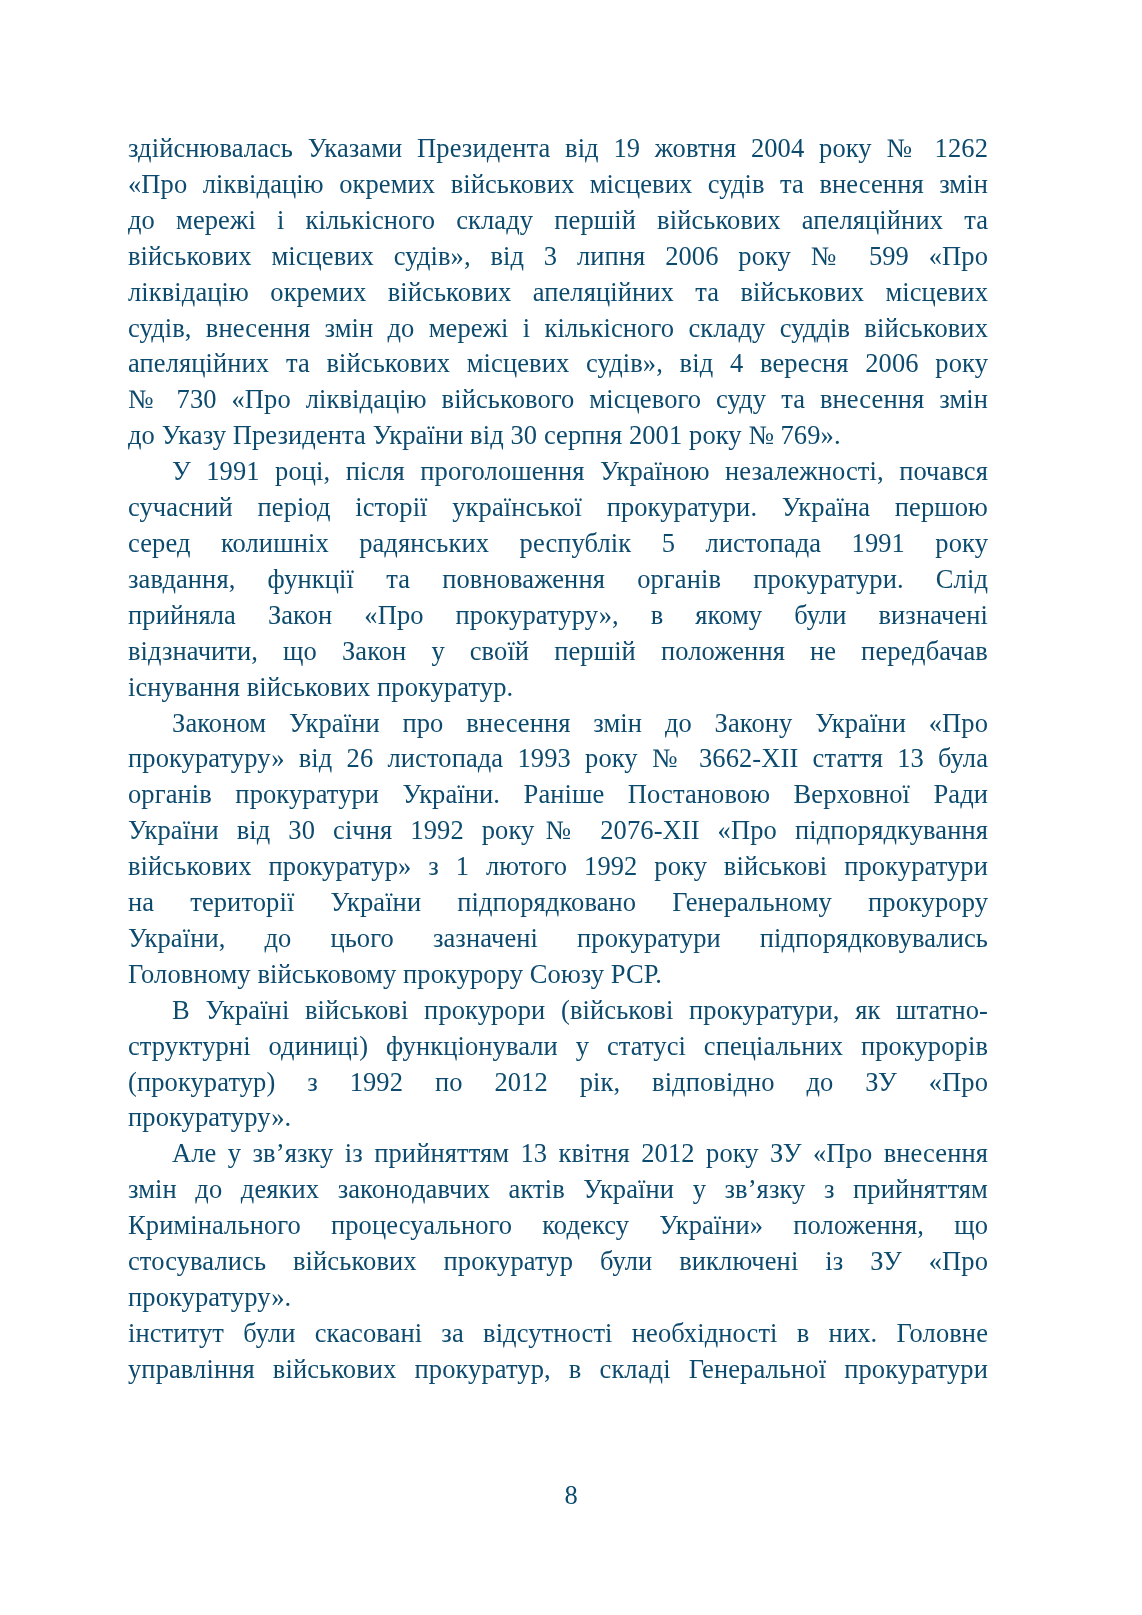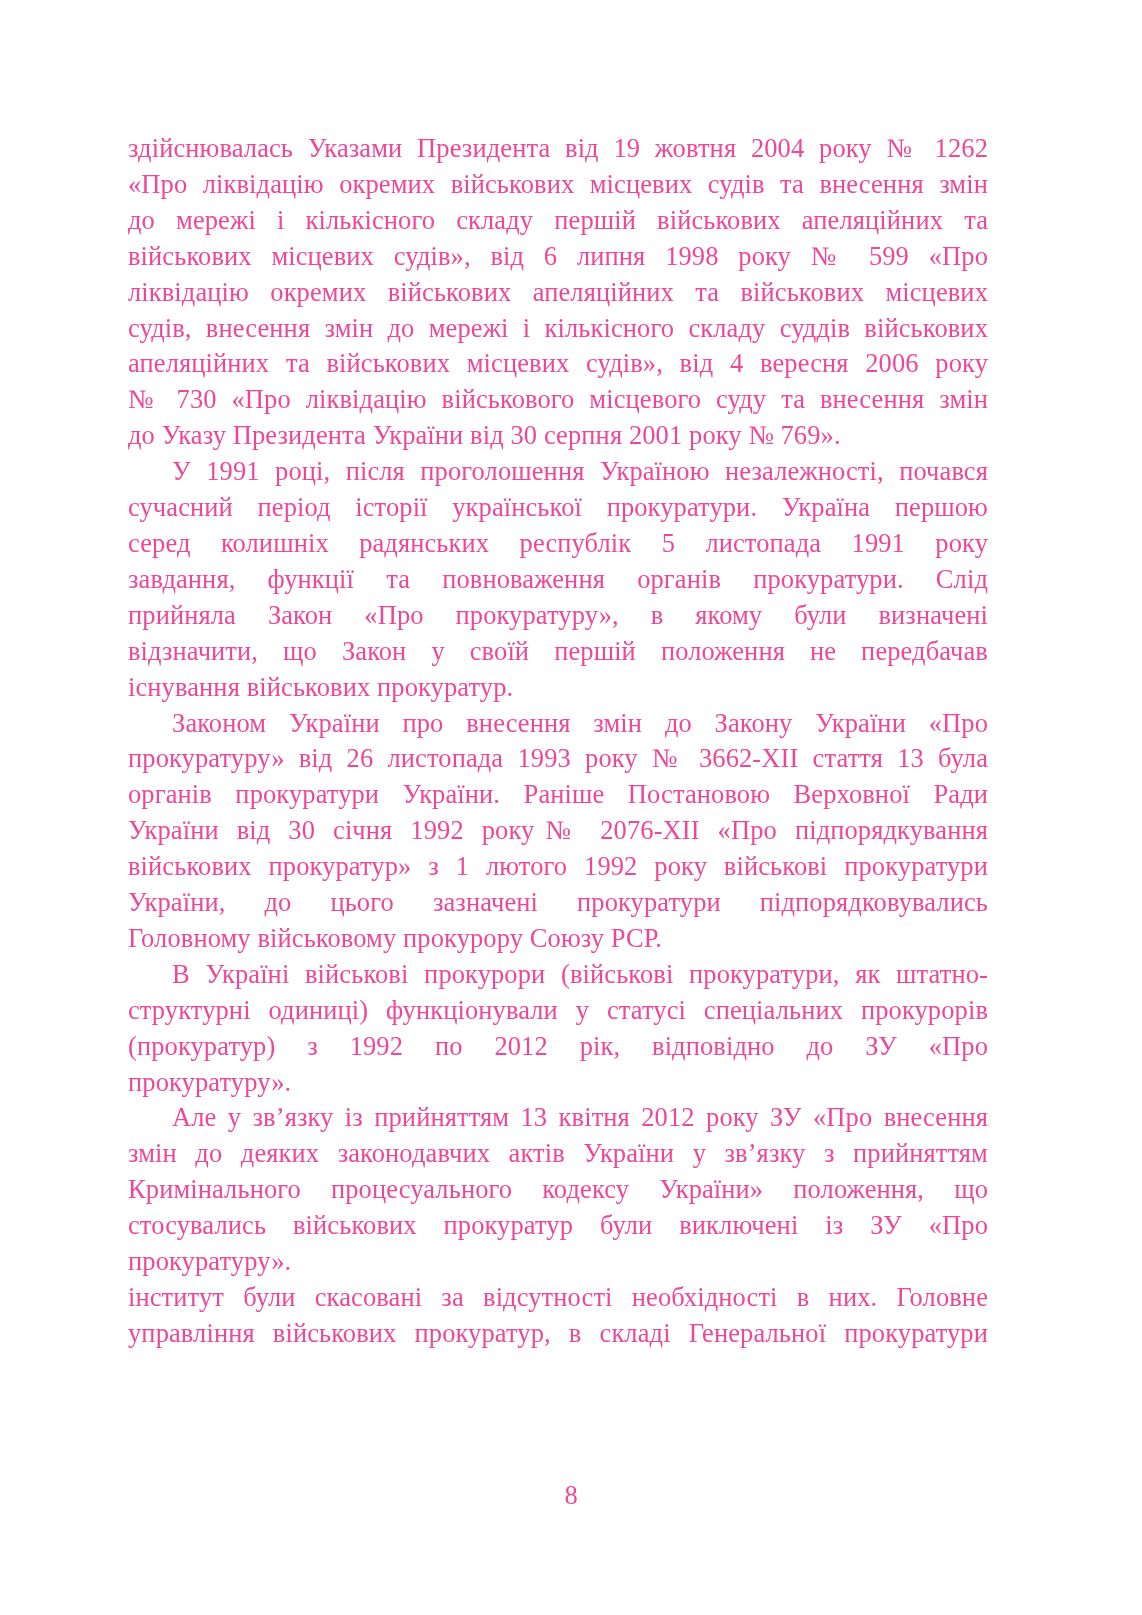--- a/index.html
+++ b/index.html
@@ -8,21 +8,21 @@
     background: #e8e8e8;
   }
   .page {
     position: relative;
     width: 1142px;
     height: 1615px;
     margin: 0 auto;
     background: #ffffff;
     overflow: hidden;
     font-family: "Liberation Serif", "DejaVu Serif", serif;
-    color: #ec4899;
+    color: #0c4a6e;
   }
   .text-block {
     position: absolute;
     left: 128px;
     top: 131px;
     width: 860px;
   }
   .line {
     font-size: 26.5px;
     line-height: 35.9px;
@@ -49,21 +49,21 @@
 </style>
 </head>
 <body>
 
 <div class="page">
   <div class="text-block">
       <div class="paragraph">
         <div class="line">здійснювалась Указами Президента від 19 жовтня 2004 року № 1262</div>
         <div class="line">«Про ліквідацію окремих військових місцевих судів та внесення змін</div>
         <div class="line">до мережі і кількісного складу першій військових апеляційних та</div>
-        <div class="line">військових місцевих судів», від 6 липня 1998 року № 599 «Про</div>
+        <div class="line">військових місцевих судів», від 3 липня 2006 року № 599 «Про</div>
         <div class="line">ліквідацію окремих військових апеляційних та військових місцевих</div>
         <div class="line">судів, внесення змін до мережі і кількісного складу суддів військових</div>
         <div class="line">апеляційних та військових місцевих судів», від 4 вересня 2006 року</div>
         <div class="line">№ 730 «Про ліквідацію військового місцевого суду та внесення змін</div>
         <div class="line last">до Указу Президента України від 30 серпня 2001 року № 769».</div>
       </div>
       <div class="paragraph">
         <div class="line indented">У 1991 році, після проголошення Україною незалежності, почався</div>
         <div class="line">сучасний період історії української прокуратури. Україна першою</div>
         <div class="line">серед колишніх радянських республік 5 листопада 1991 року</div>
@@ -71,20 +71,21 @@
         <div class="line">прийняла Закон «Про прокуратуру», в якому були визначені</div>
         <div class="line">відзначити, що Закон у своїй першій положення не передбачав</div>
         <div class="line last">існування військових прокуратур.</div>
       </div>
       <div class="paragraph">
         <div class="line indented">Законом України про внесення змін до Закону України «Про</div>
         <div class="line">прокуратуру» від 26 листопада 1993 року № 3662-XII стаття 13 була</div>
         <div class="line">органів прокуратури України. Раніше Постановою Верховної Ради</div>
         <div class="line">України від 30 січня 1992 року№ 2076-XII «Про підпорядкування</div>
         <div class="line">військових прокуратур» з 1 лютого 1992 року військові прокуратури</div>
+        <div class="line">на території України підпорядковано Генеральному прокурору</div>
         <div class="line">України, до цього зазначені прокуратури підпорядковувались</div>
         <div class="line last">Головному військовому прокурору Союзу РСР.</div>
       </div>
       <div class="paragraph">
         <div class="line indented">В Україні військові прокурори (військові прокуратури, як штатно-</div>
         <div class="line">структурні одиниці) функціонували у статусі спеціальних прокурорів</div>
         <div class="line">(прокуратур) з 1992 по 2012 рік, відповідно до ЗУ «Про</div>
         <div class="line last">прокуратуру».</div>
       </div>
       <div class="paragraph">

